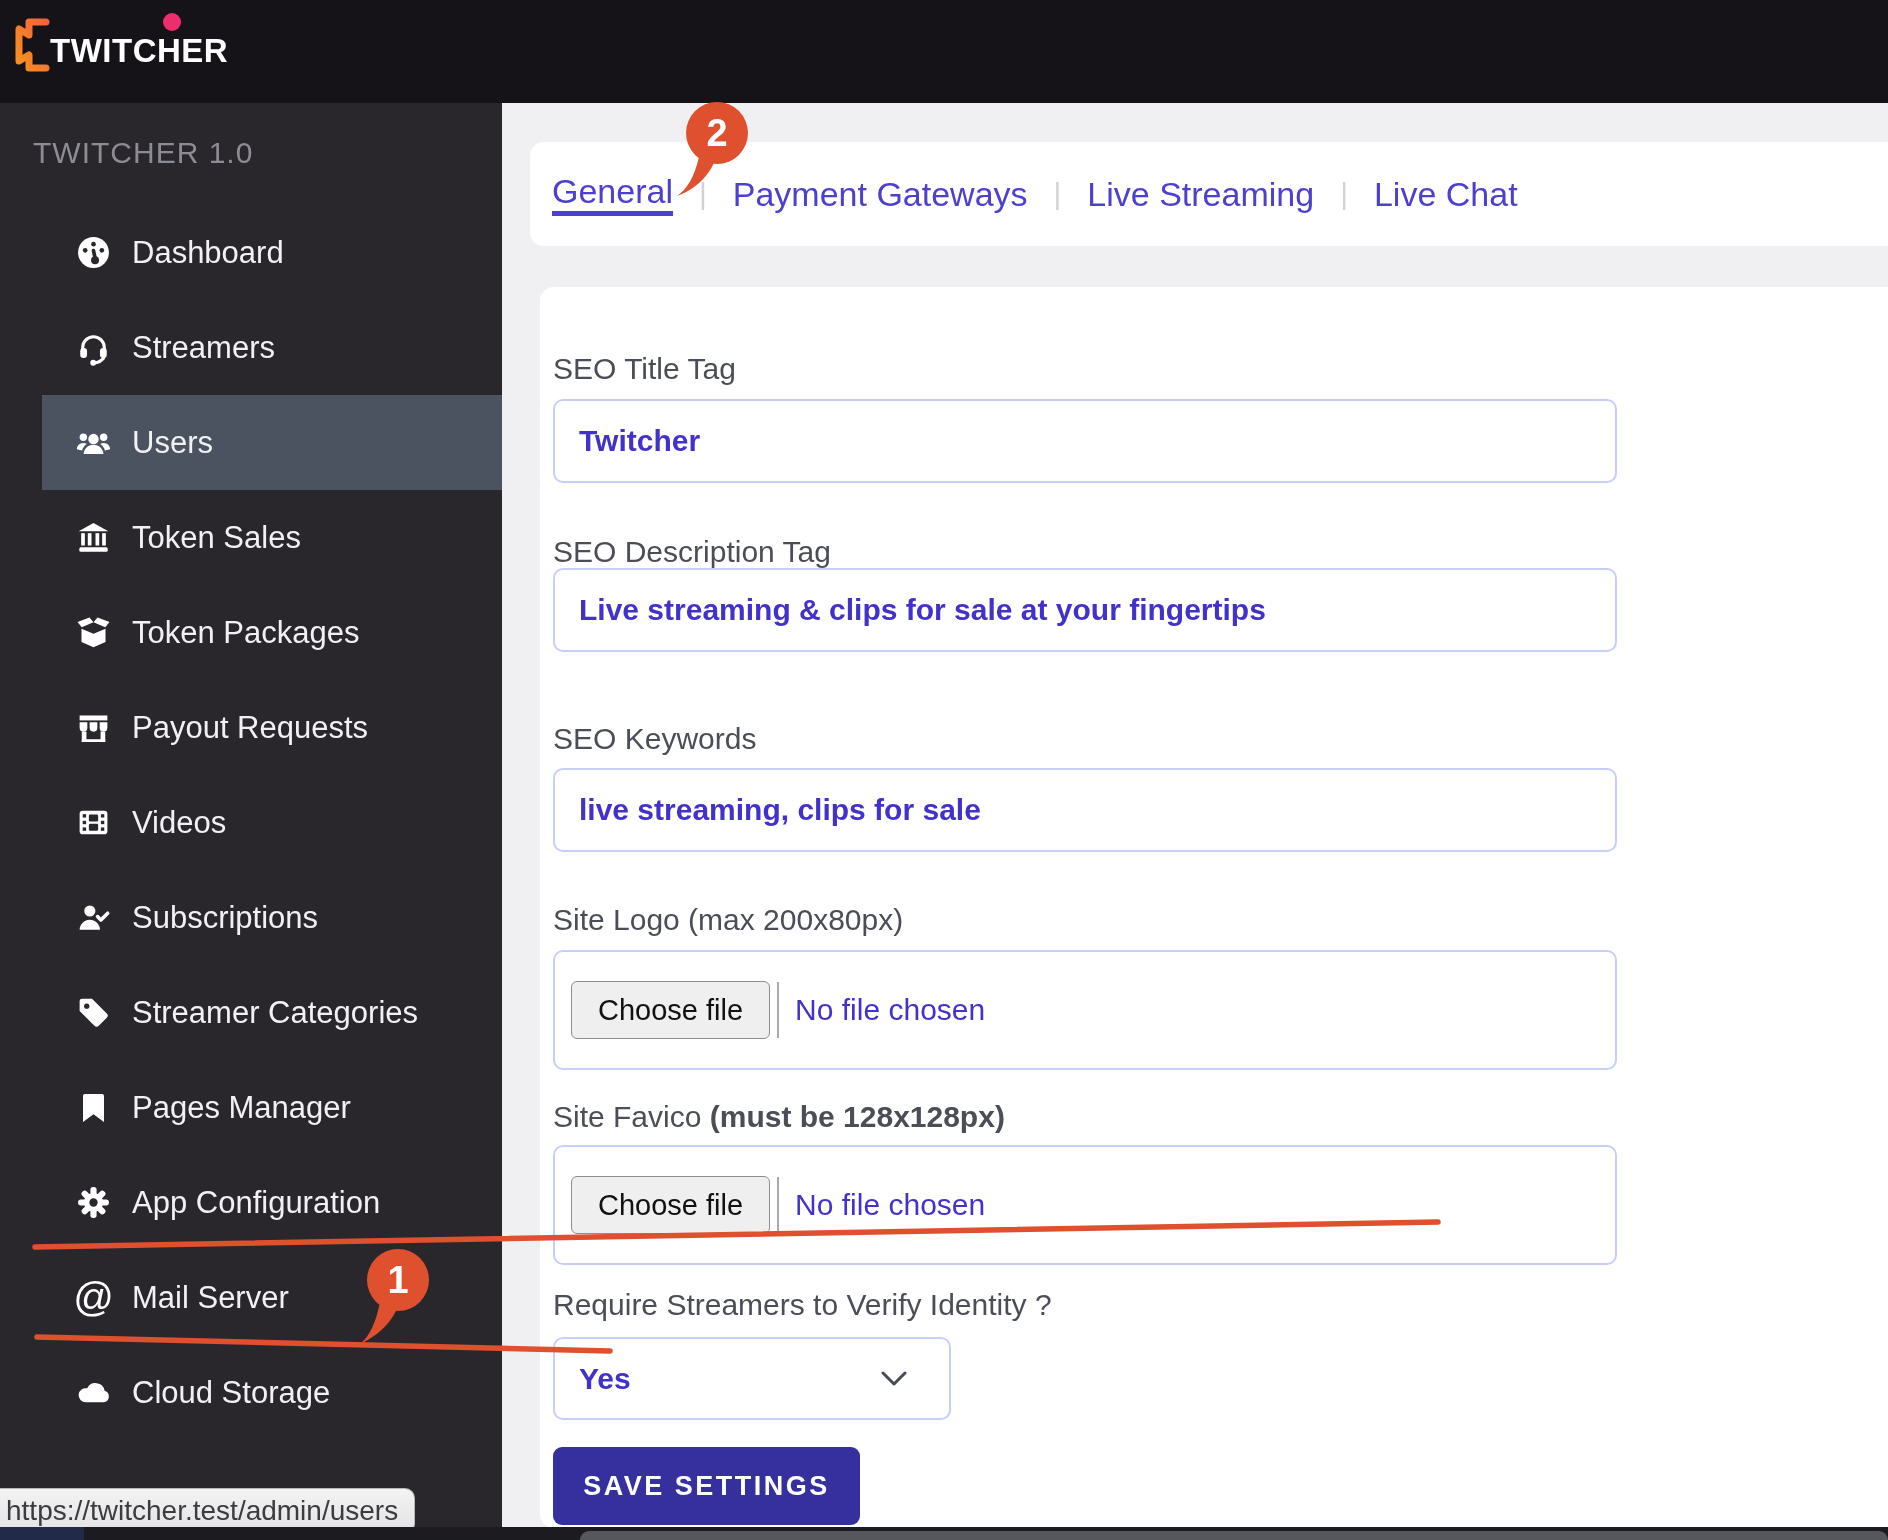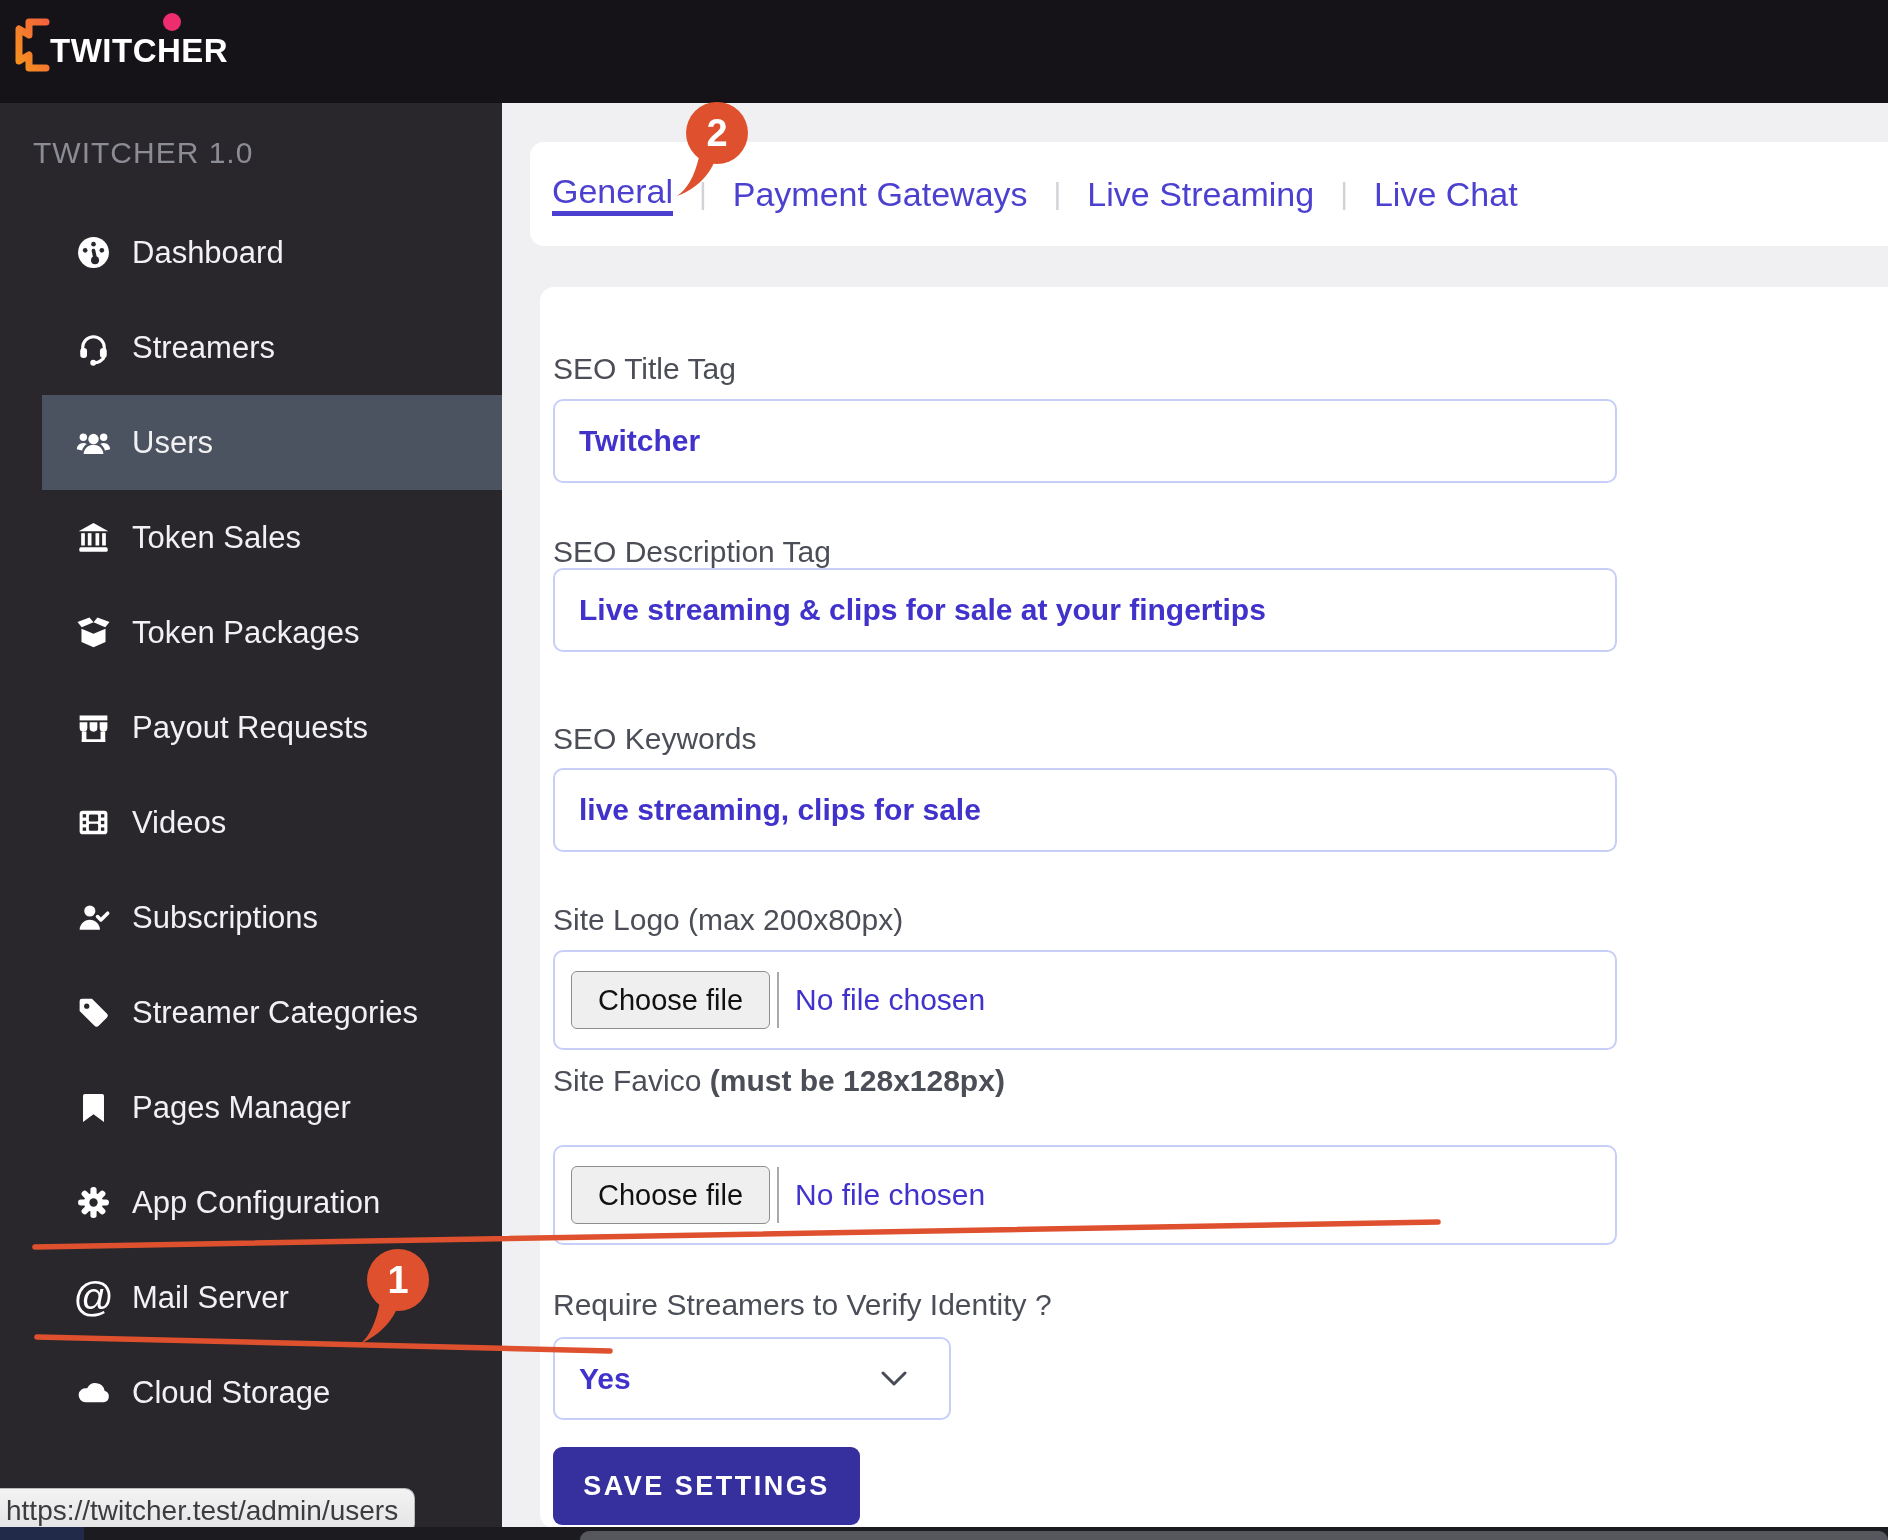--- a/index.html
+++ b/index.html
@@ -27,21 +27,21 @@
   .tabcard{position:absolute;left:530px;top:142px;width:1378px;height:104px;background:#ffffff;border-radius:14px;z-index:6;display:flex;align-items:center;padding-left:22px;}
   .tab{font-size:34px;color:#4c40d0;font-weight:500;cursor:pointer;}
   .tab.active{border-bottom:5px solid #4c40d0;}
   .tabsep{color:#d2d2d8;font-size:30px;margin:0 26px;font-weight:300;}
 
   .formcard{position:absolute;left:540px;top:287px;width:1368px;height:1241px;background:#ffffff;border-radius:14px;z-index:6;}
   .flabel{position:absolute;left:13px;font-size:30px;color:#4b4e57;}
   .flabel b{font-weight:700;}
   .tinput{position:absolute;left:13px;width:1064px;height:84px;border:2px solid #c7cef7;border-radius:10px;background:#fff;
           padding:0 24px;font-size:30px;font-weight:600;color:#4132cb;outline:none;}
-  .filebox{position:absolute;left:13px;width:1064px;height:100px;border:2px solid #c7cef7;border-radius:10px;background:#fff;
+  .filebox{position:absolute;left:13px;width:1064px;height:120px;border:2px solid #c7cef7;border-radius:10px;background:#fff;
            display:flex;align-items:center;padding-left:16px;}
   .choosebtn{height:58px;padding:0 26px;background:#efefef;border:1px solid #8e8e8e;border-radius:6px;
              font-size:29px;font-weight:500;color:#111;cursor:pointer;}
   .filediv{width:2px;height:56px;background:#a9a9ad;margin-left:7px;}
   .filestatus{margin-left:16px;font-size:30px;font-weight:500;color:#4132cb;}
   .selectbox{position:absolute;left:13px;width:398px;height:83px;border:2px solid #c7cef7;border-radius:10px;background:#fff;
              display:flex;align-items:center;justify-content:space-between;padding:0 42px 0 24px;cursor:pointer;}
   .selectval{font-size:30px;font-weight:600;color:#4132cb;}
   .savebtn{position:absolute;left:13px;width:307px;height:78px;background:#36309e;border:none;border-radius:9px;
            color:#fff;font-size:27px;font-weight:700;letter-spacing:2.5px;cursor:pointer;}
@@ -278,21 +278,21 @@
     <div class="flabel" style="top:435px;">SEO Keywords</div>
     <input class="tinput" style="top: 481px;" value="live streaming, clips for sale">
 
     <div class="flabel" style="top:616px;">Site Logo (max 200x80px)</div>
     <div class="filebox" style="top:663px;">
       <button class="choosebtn">Choose file</button>
       <span class="filediv"></span>
       <span class="filestatus">No file chosen</span>
     </div>
 
-    <div class="flabel" style="top:777px;">
+    <div class="flabel" style="top:813px;">
       <span>Site Favico </span><b>(must be 128x128px)</b>
     </div>
     <div class="filebox" style="top:858px;">
       <button class="choosebtn">Choose file</button>
       <span class="filediv"></span>
       <span class="filestatus">No file chosen</span>
     </div>
 
     <div class="flabel" style="top:1001px;">Require Streamers to Verify Identity ?</div>
     <div class="selectbox" style="top:1050px;">

